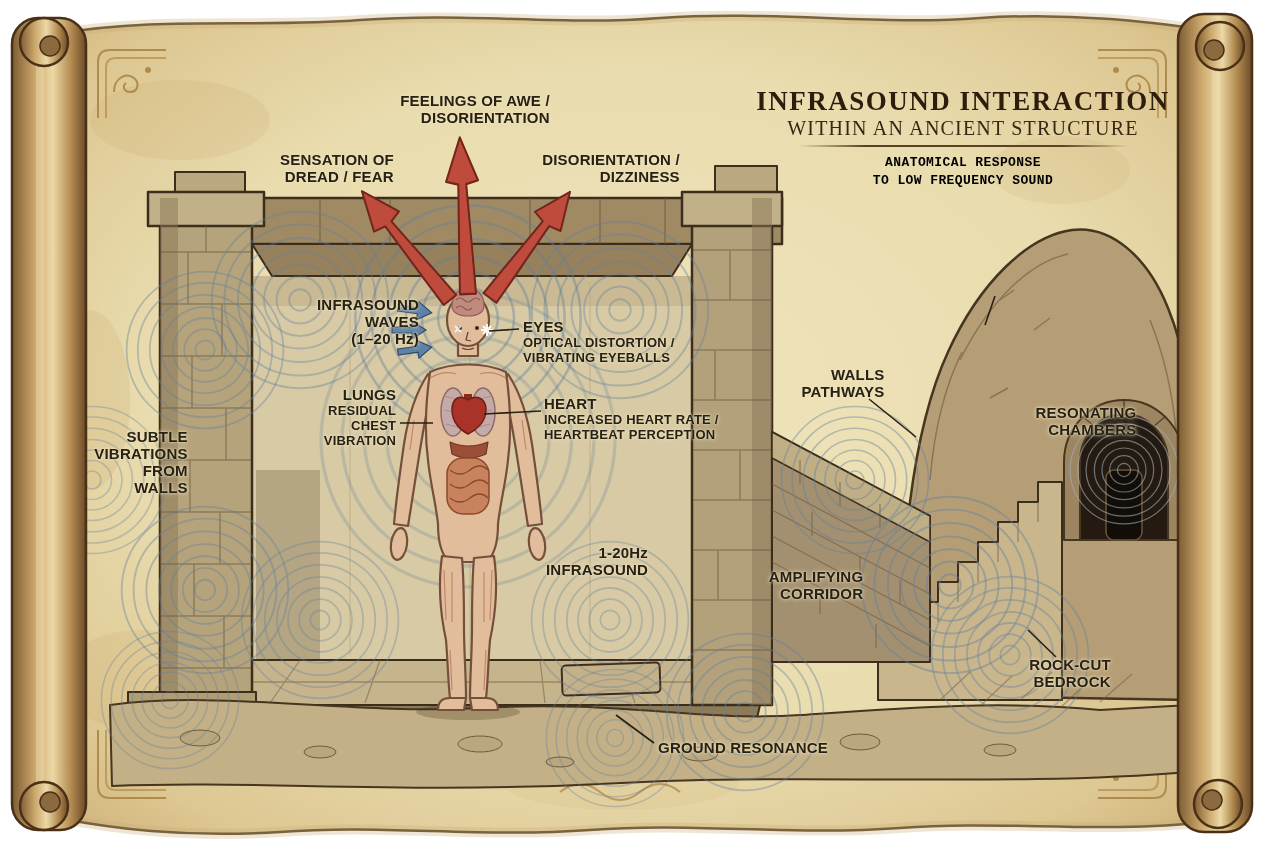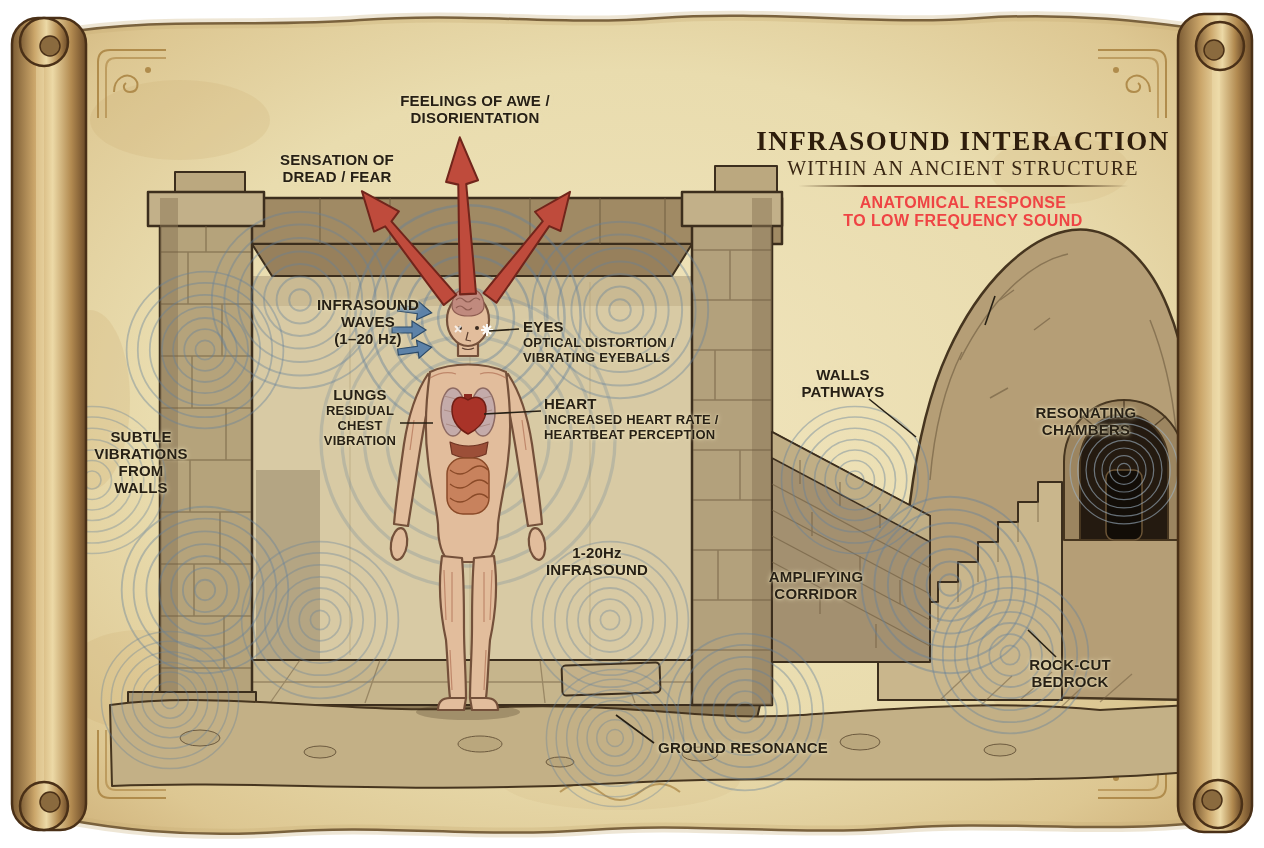--- a/index.html
+++ b/index.html
@@ -5,37 +5,36 @@
   html,body{margin:0;padding:0;background:#ffffff;}
   #stage{
     position:relative;width:1264px;height:848px;overflow:hidden;
     font-family:"Liberation Sans",sans-serif;background:#ffffff;
   }
   #scene{position:absolute;left:0;top:0;z-index:1;}
   #labels{position:absolute;left:0;top:0;width:1264px;height:848px;z-index:2;pointer-events:none;}
   .lbl{
     position:absolute;transform:translateX(-50%);
     font-weight:bold;font-size:15px;line-height:17px;color:#272015;
-    text-align:center;white-space:nowrap;letter-spacing:.2px;
+    text-align:right;white-space:nowrap;letter-spacing:.2px;
     text-shadow:0 0 5px rgba(240,229,190,.9),0 0 2px rgba(240,229,190,.95);
   }
   .lbl.left{transform:none;text-align:left;}
   .lbl .sub{font-size:13px;line-height:15px;}
   #titleblock{
     position:absolute;left:963px;top:86px;transform:translateX(-50%);
     text-align:center;white-space:nowrap;color:#2e1d0c;
     font-family:"Liberation Serif",serif;
-    margin-top:40px;
   }
   #title-line1{font-size:27px;font-weight:bold;letter-spacing:1.5px;line-height:30px;}
   #title-line2{font-size:20px;font-weight:normal;letter-spacing:1.2px;line-height:24px;color:#3a2713;}
   #title-divider{width:330px;height:2px;margin:5px auto 7px auto;
     background:linear-gradient(to right,rgba(90,66,38,0),#5a4226 20%,#5a4226 80%,rgba(90,66,38,0));}
-  .title-sub{font-family:Liberation Sans, sans-serif;font-weight:bold;font-size:16px;
-    line-height:18px;letter-spacing:.4px;color:#ef4444;}
+  .title-sub{font-family:Liberation Mono, monospace;font-weight:bold;font-size:13px;
+    line-height:18px;letter-spacing:.4px;color:#000000;}
 </style>
 </head>
 <body>
 
 <div id="stage">
 
 <svg id="scene" width="1264" height="848" viewBox="0 0 1264 848" xmlns="http://www.w3.org/2000/svg">
   <defs>
     <radialGradient id="parchGrad" cx="0.5" cy="0.48" r="0.75">
       <stop offset="0" stop-color="#f0e4bc"></stop>
@@ -410,20 +409,24 @@
   <div class="lbl" style="left:475px;top:92px">
     <div>FEELINGS OF AWE /</div>
     <div>DISORIENTATION</div>
   </div>
 
   <div class="lbl" style="left:337px;top:151px">
     <div>SENSATION OF</div>
     <div>DREAD / FEAR</div>
   </div>
 
+  <div class="lbl" style="left:611px;top:151px">
+    <div>DISORIENTATION /</div>
+    <div>DIZZINESS</div>
+  </div>
 
   <div class="lbl" style="left:368px;top:296px">
     <div>INFRASOUND</div>
     <div>WAVES</div>
     <div>(1–20 Hz)</div>
   </div>
 
   <div class="lbl left" style="left:523px;top:318px">
     <div>EYES</div>
     <div class="sub">OPTICAL DISTORTION /</div>

